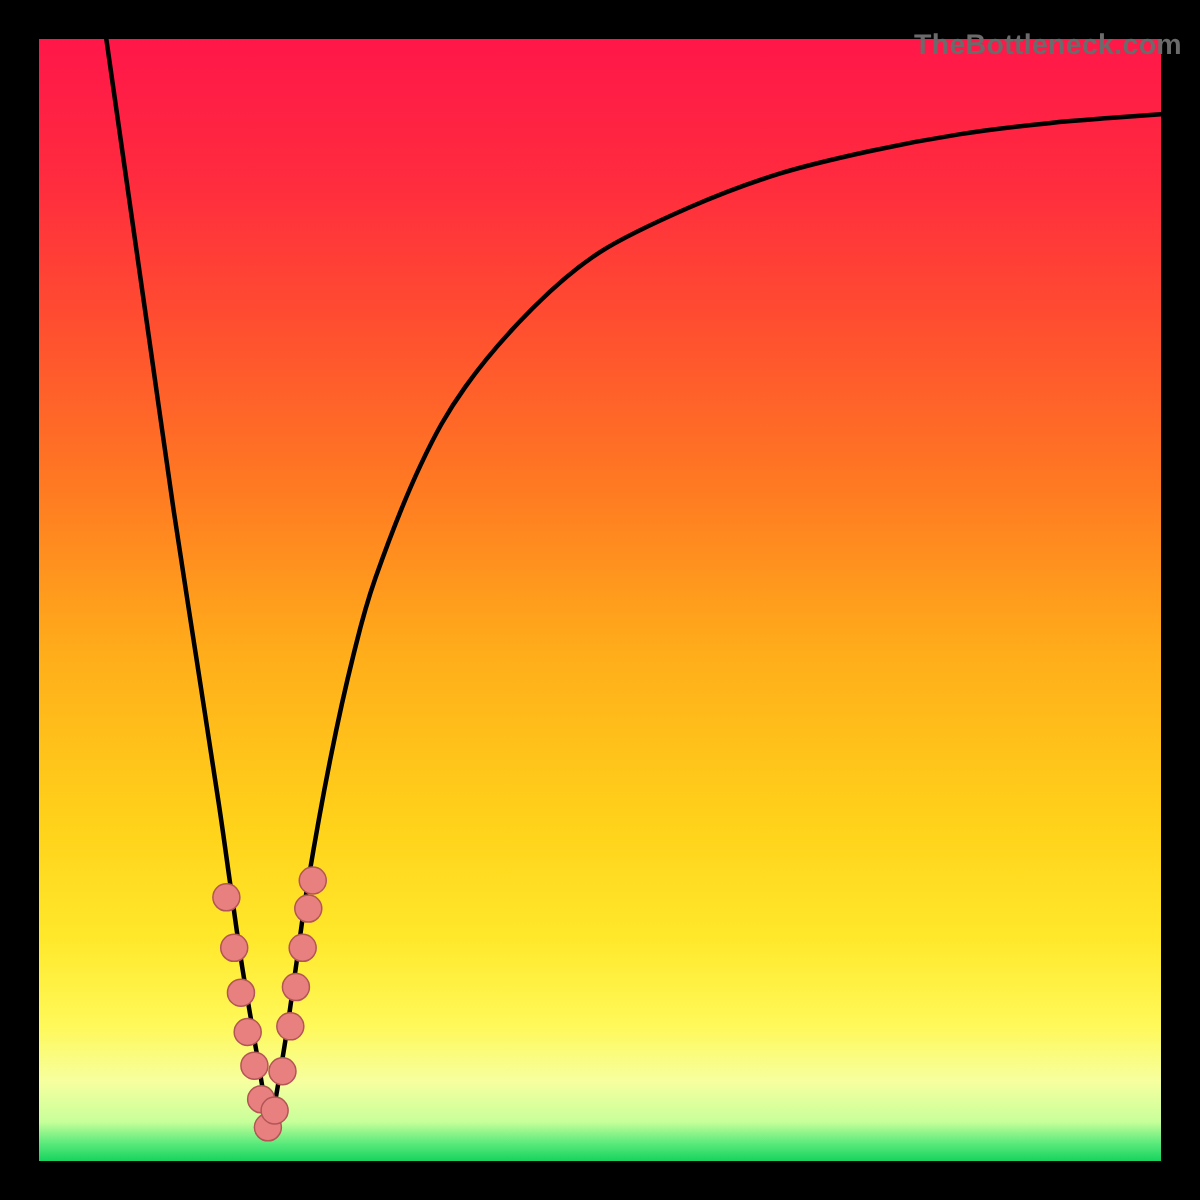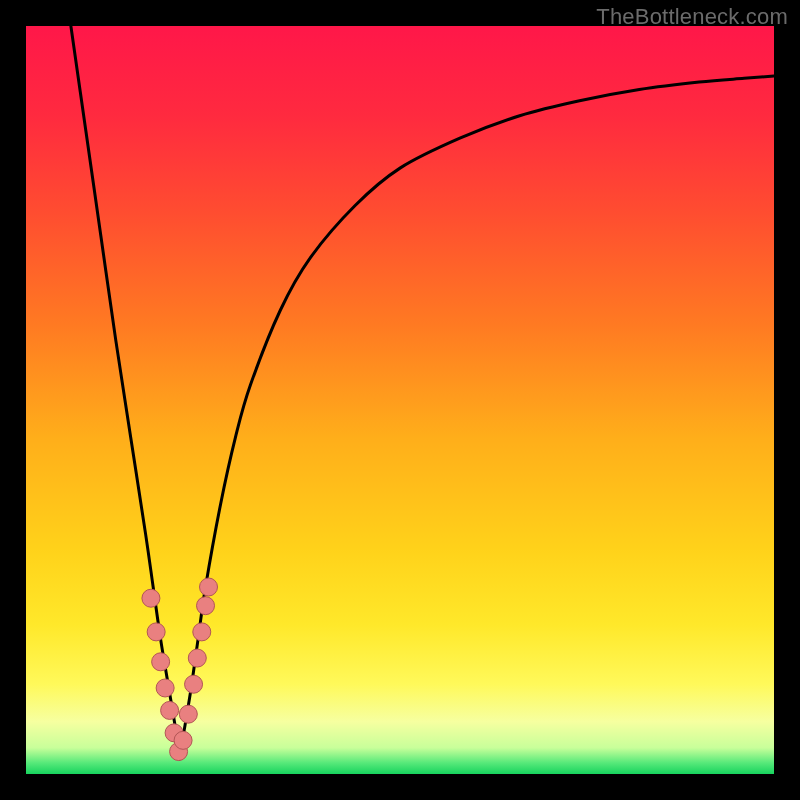--- a/index.html
+++ b/index.html
@@ -20,25 +20,25 @@
   .plot {
     position: absolute;
     left: 26px;
     top: 26px;
     width: 748px;
     height: 748px;
     overflow: hidden;
   }
   .watermark {
     position: absolute;
-    top: 4px;
+    top: 20px;
     right: 12px;
     color: #6b6b6b;
-    font-size: 22px;
-    font-weight: 400;
+    font-size: 19px;
+    font-weight: 700;
     letter-spacing: 0.2px;
     user-select: none;
   }
   svg { display: block; }
 </style>
 </head>
 <body>
 
 <div class="frame">
   <div class="plot">

